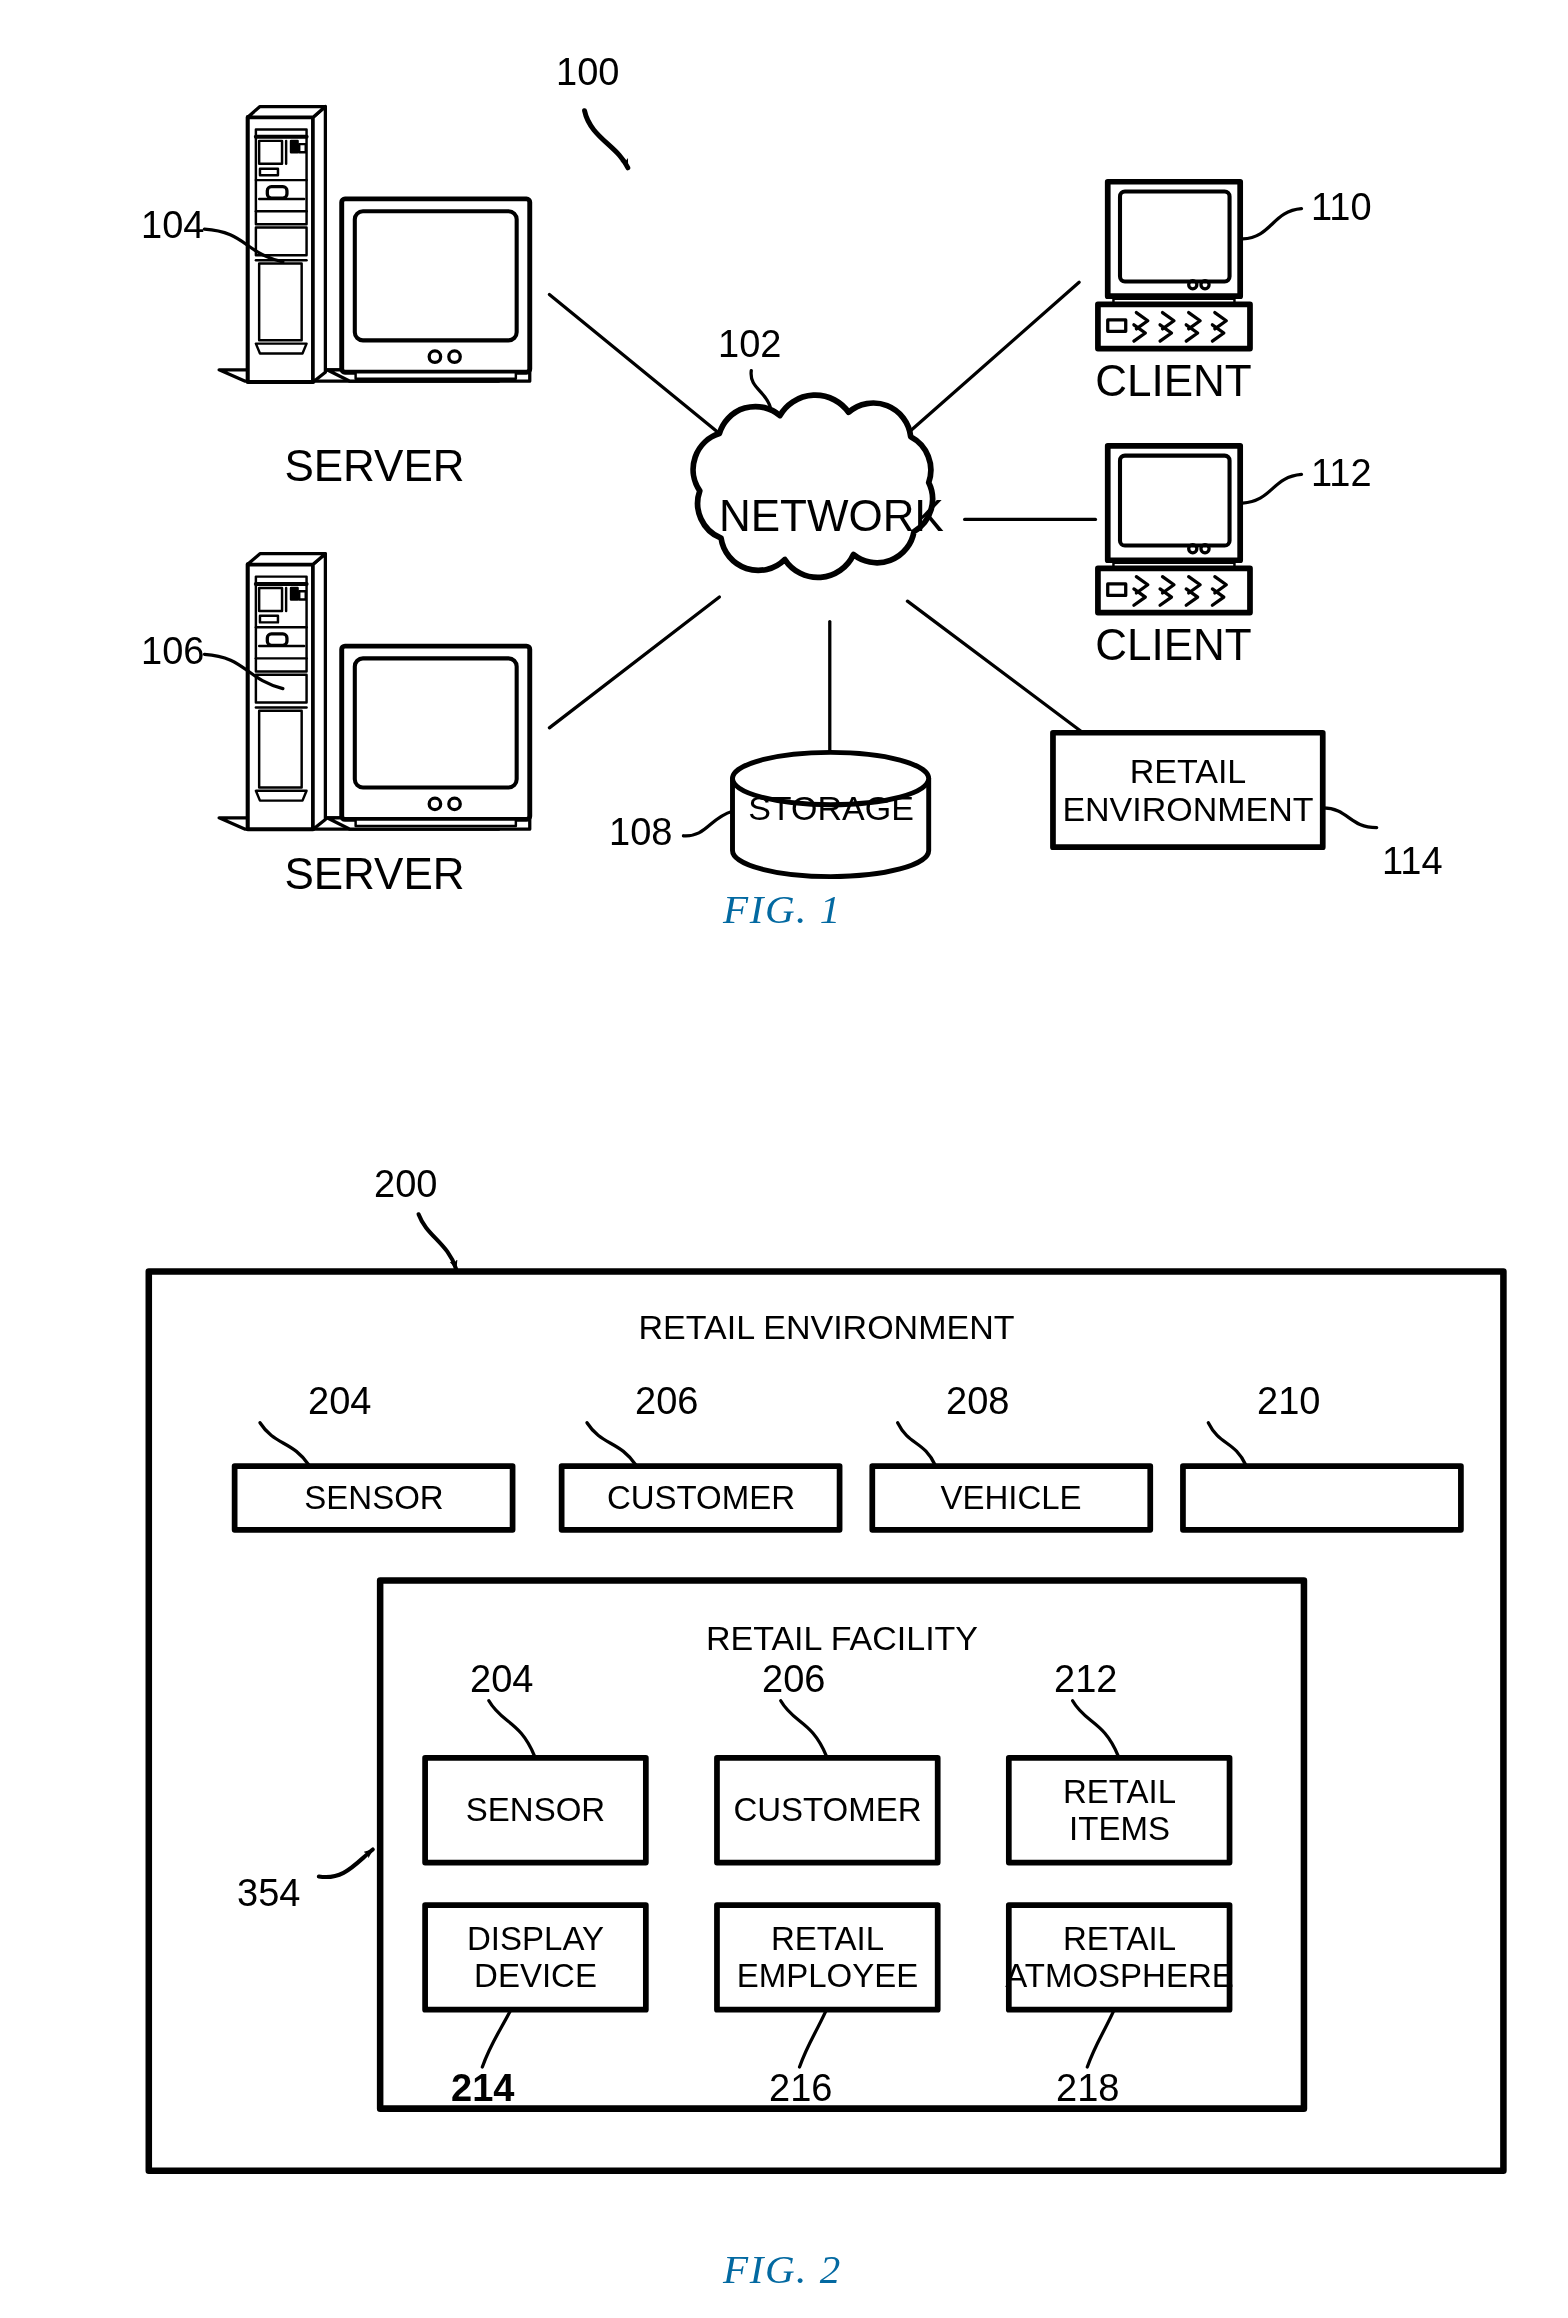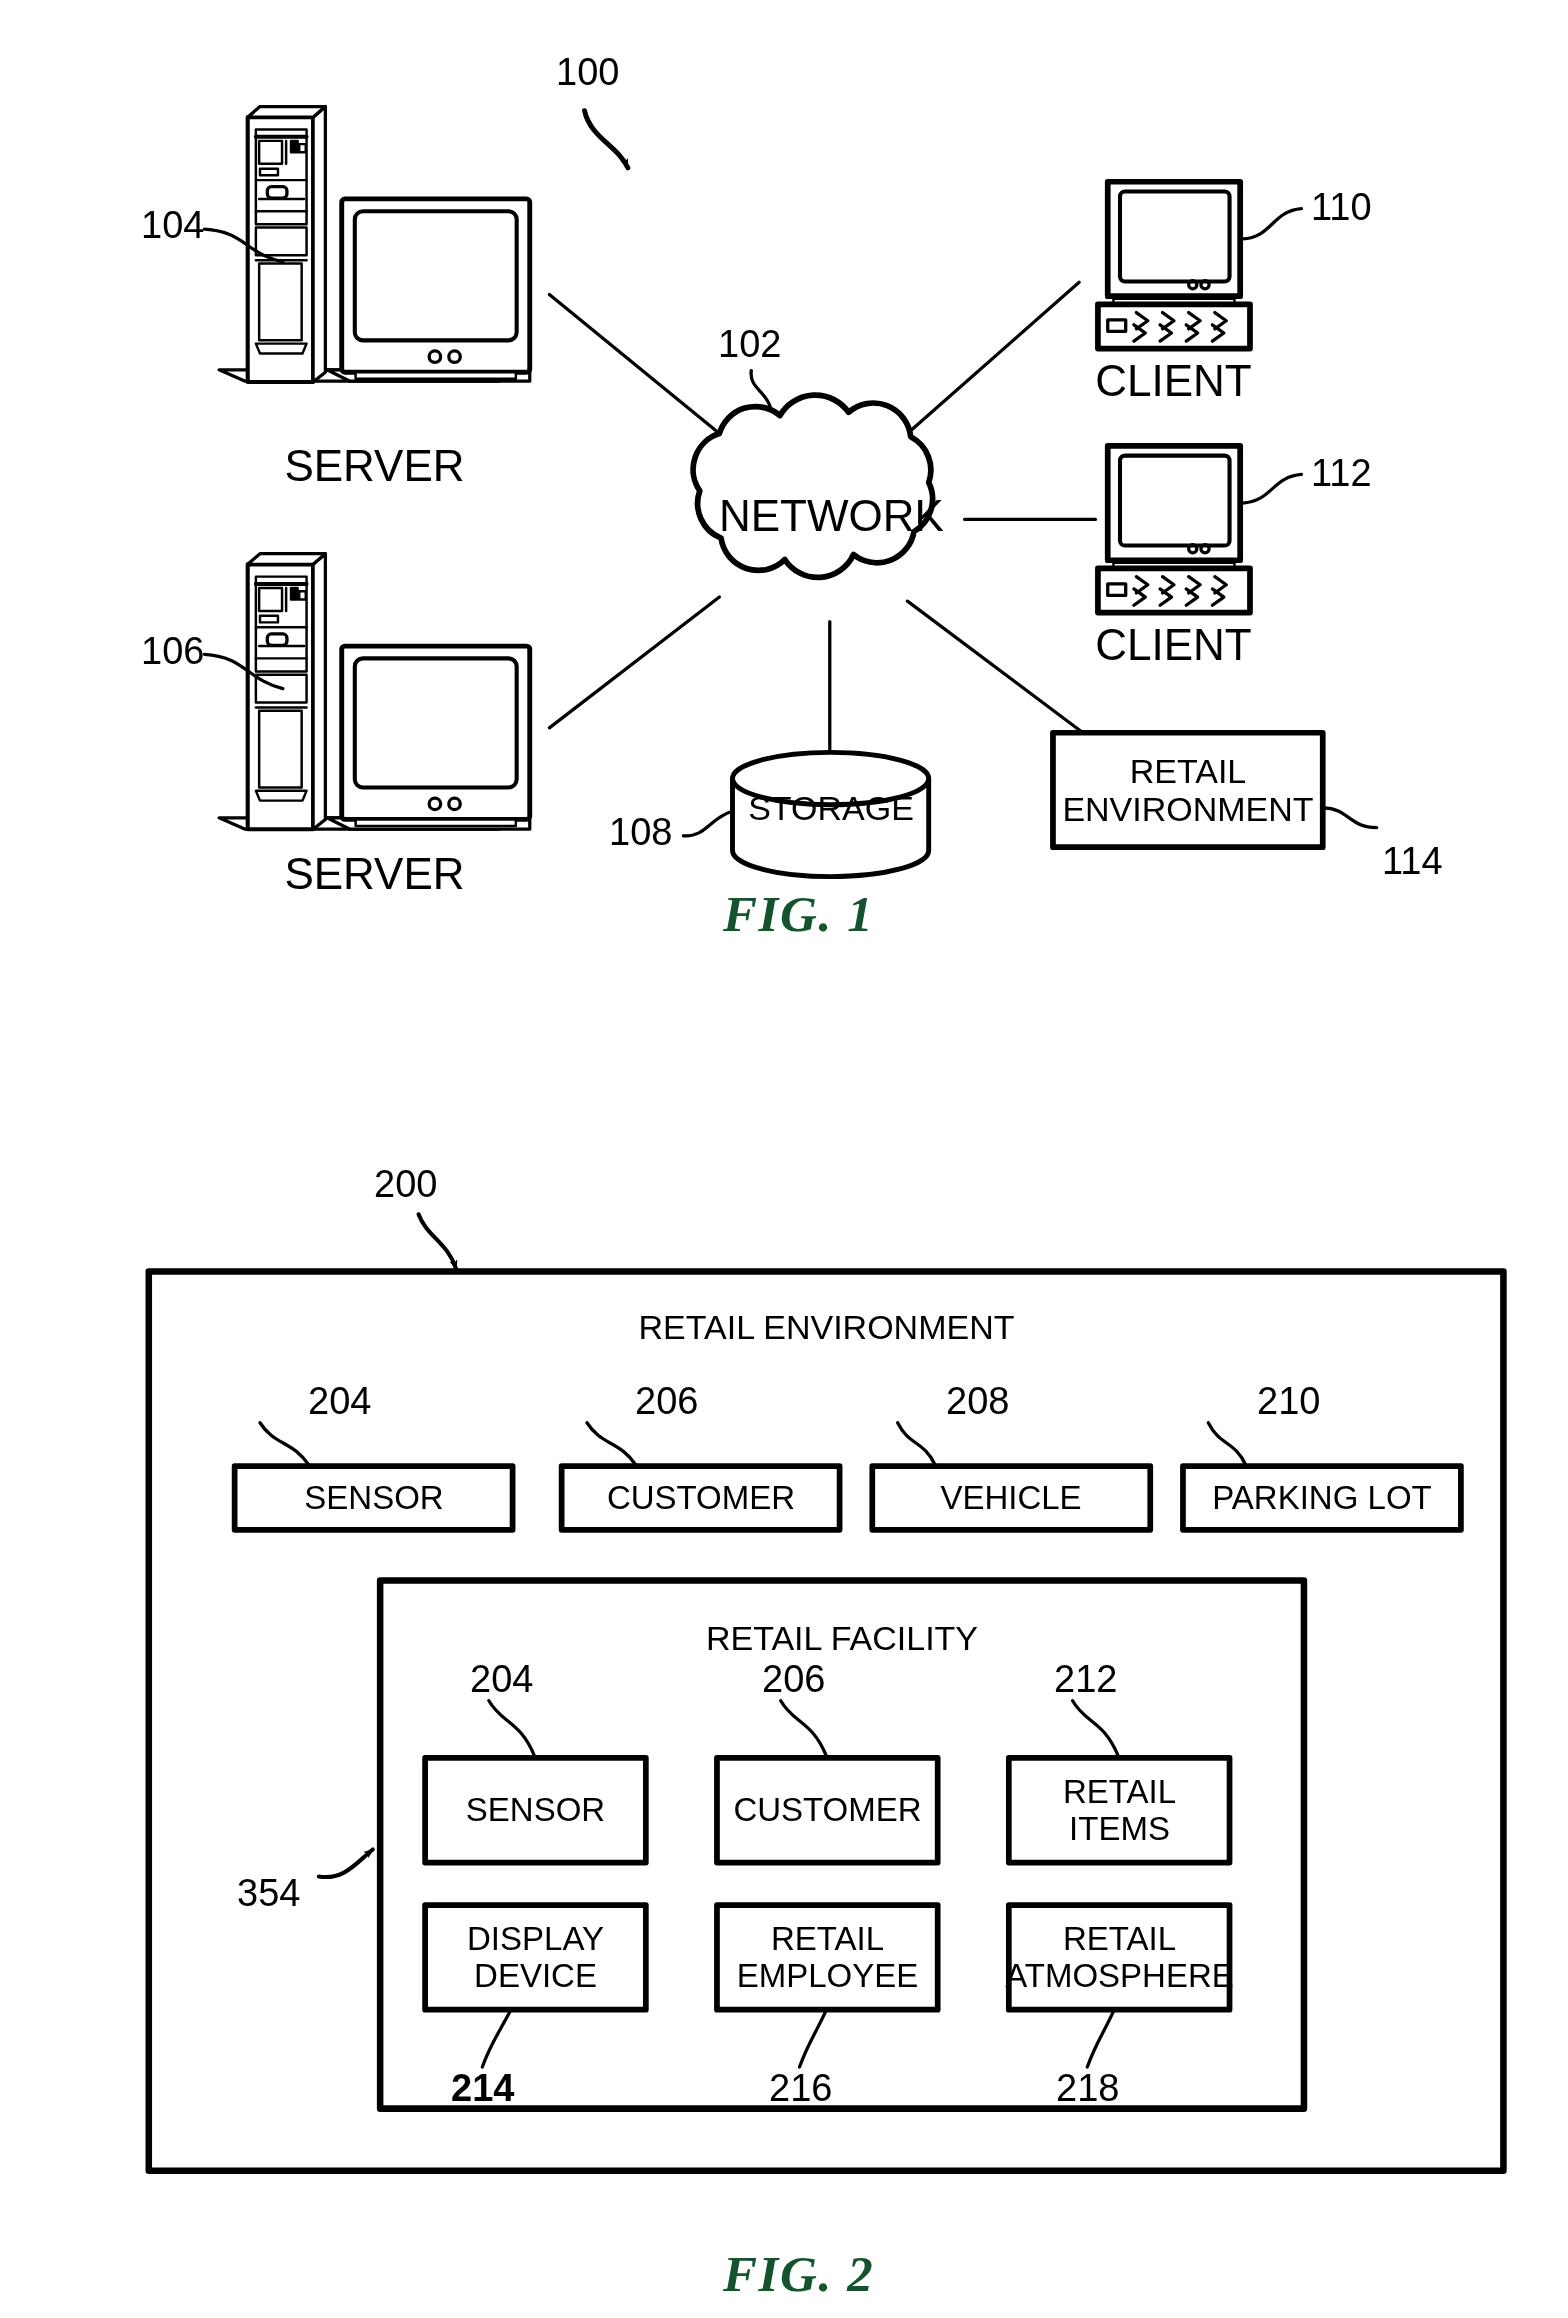--- a/index.html
+++ b/index.html
@@ -35,23 +35,23 @@
     font-family: "Liberation Sans", sans-serif;
     font-size: 44px;
     color: #000;
     white-space: nowrap;
     text-align: center;
   }
   .fig-caption {
     position: absolute;
     font-family: "Liberation Serif", serif;
     font-style: italic;
-    font-weight: bold;
-    font-size: 51px;
-    color: #14532d;
+    font-weight: normal;
+    font-size: 41px;
+    color: #0369a1;
     white-space: nowrap;
     letter-spacing: 1.6px;
   }
   .box-label {
     position: absolute;
     font-family: "Liberation Sans", sans-serif;
     font-size: 33px;
     color: #000;
     text-align: center;
     line-height: 1.12;
@@ -310,21 +310,20 @@
   <div class="sec-title" style="left:149px; top:1308px; width:1355px;">RETAIL ENVIRONMENT</div>
 
   <div class="ref-num" style="left:308px; top:1380px;">204</div>
   <div class="ref-num" style="left:635px; top:1380px;">206</div>
   <div class="ref-num" style="left:946px; top:1380px;">208</div>
   <div class="ref-num" style="left:1257px; top:1380px;">210</div>
 
   <div class="box-label" style="left:235px; top:1466px; width:278px; height:64px;">SENSOR</div>
   <div class="box-label" style="left:562px; top:1466px; width:278px; height:64px;">CUSTOMER</div>
   <div class="box-label" style="left:872px; top:1466px; width:278px; height:64px;">VEHICLE</div>
-  <div class="box-label" style="left:1183px; top:1466px; width:278px; height:64px;">PARKING LOT</div>
 
   <div class="sec-title" style="left:380px; top:1619px; width:924px;">RETAIL FACILITY</div>
   <div class="ref-num" style="left:237px; top:1872px;">354</div>
 
   <div class="ref-num" style="left:470px; top:1658px;">204</div>
   <div class="ref-num" style="left:762px; top:1658px;">206</div>
   <div class="ref-num" style="left:1054px; top:1658px;">212</div>
 
   <div class="box-label" style="left:425px; top:1758px; width:221px; height:105px;">SENSOR</div>
   <div class="box-label" style="left:717px; top:1758px; width:221px; height:105px;">CUSTOMER</div>

